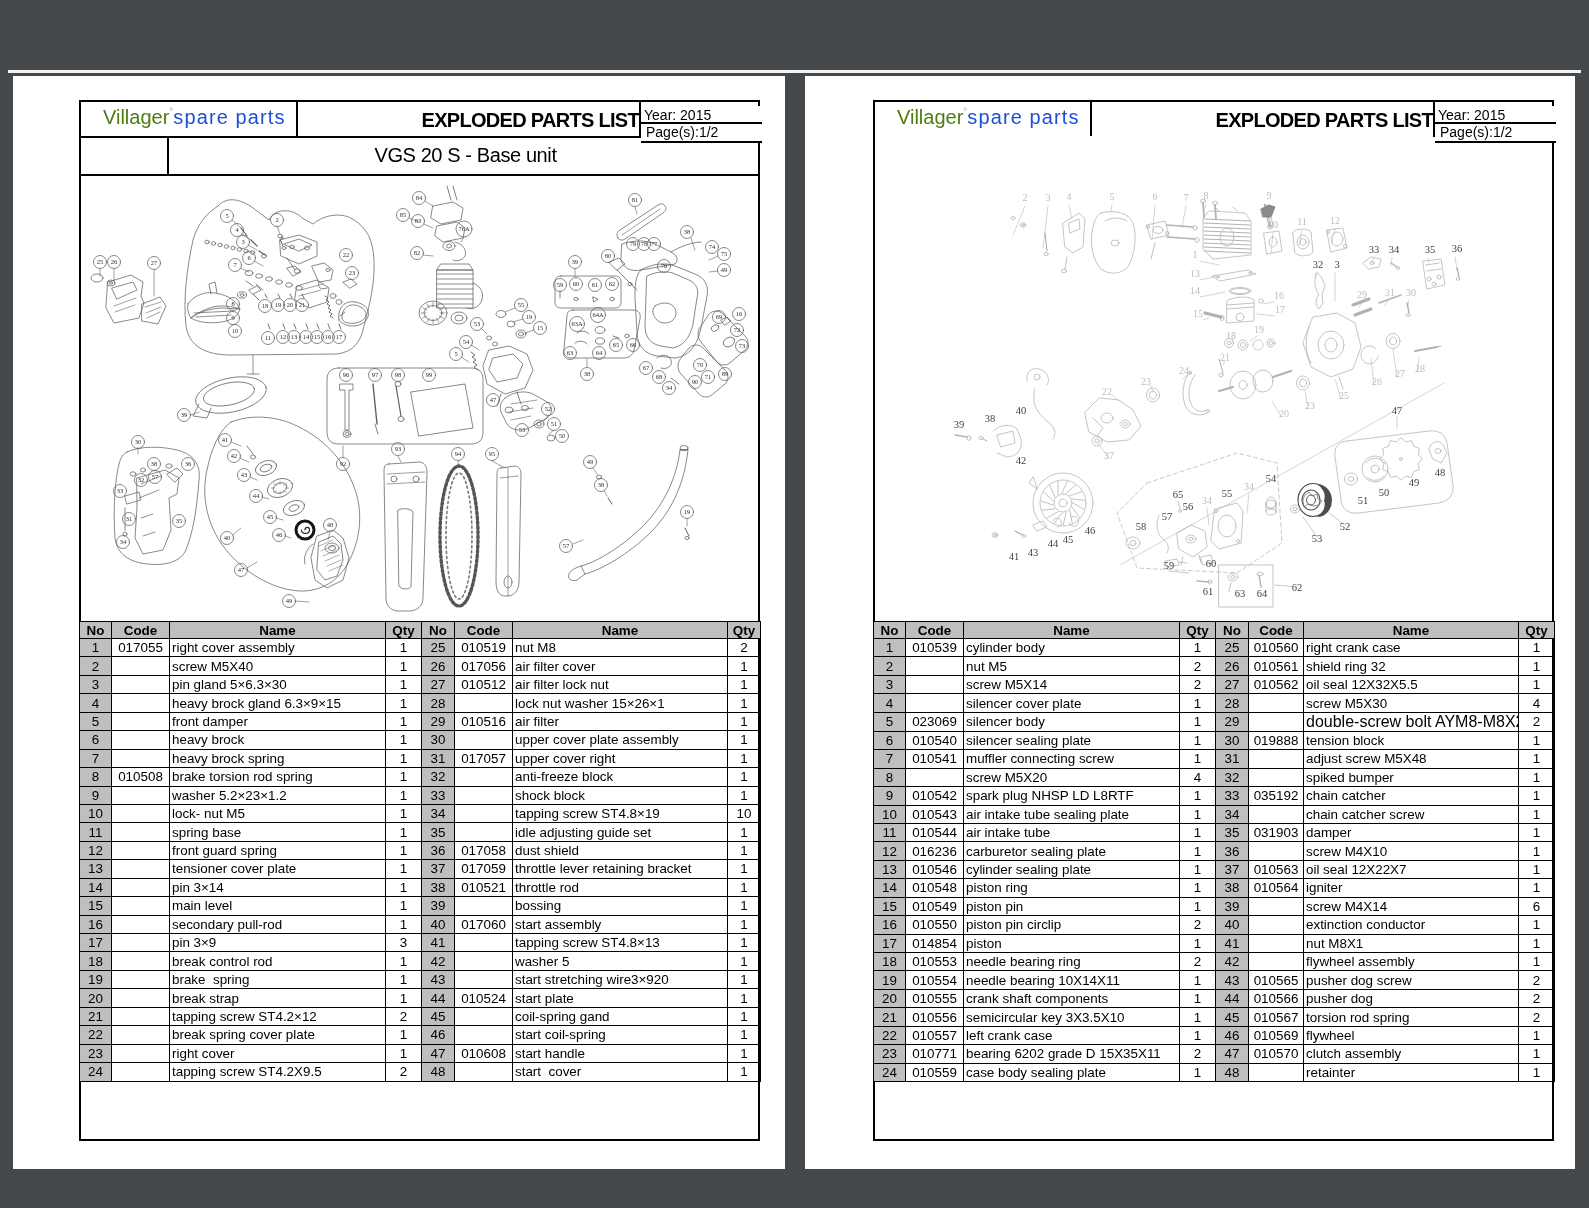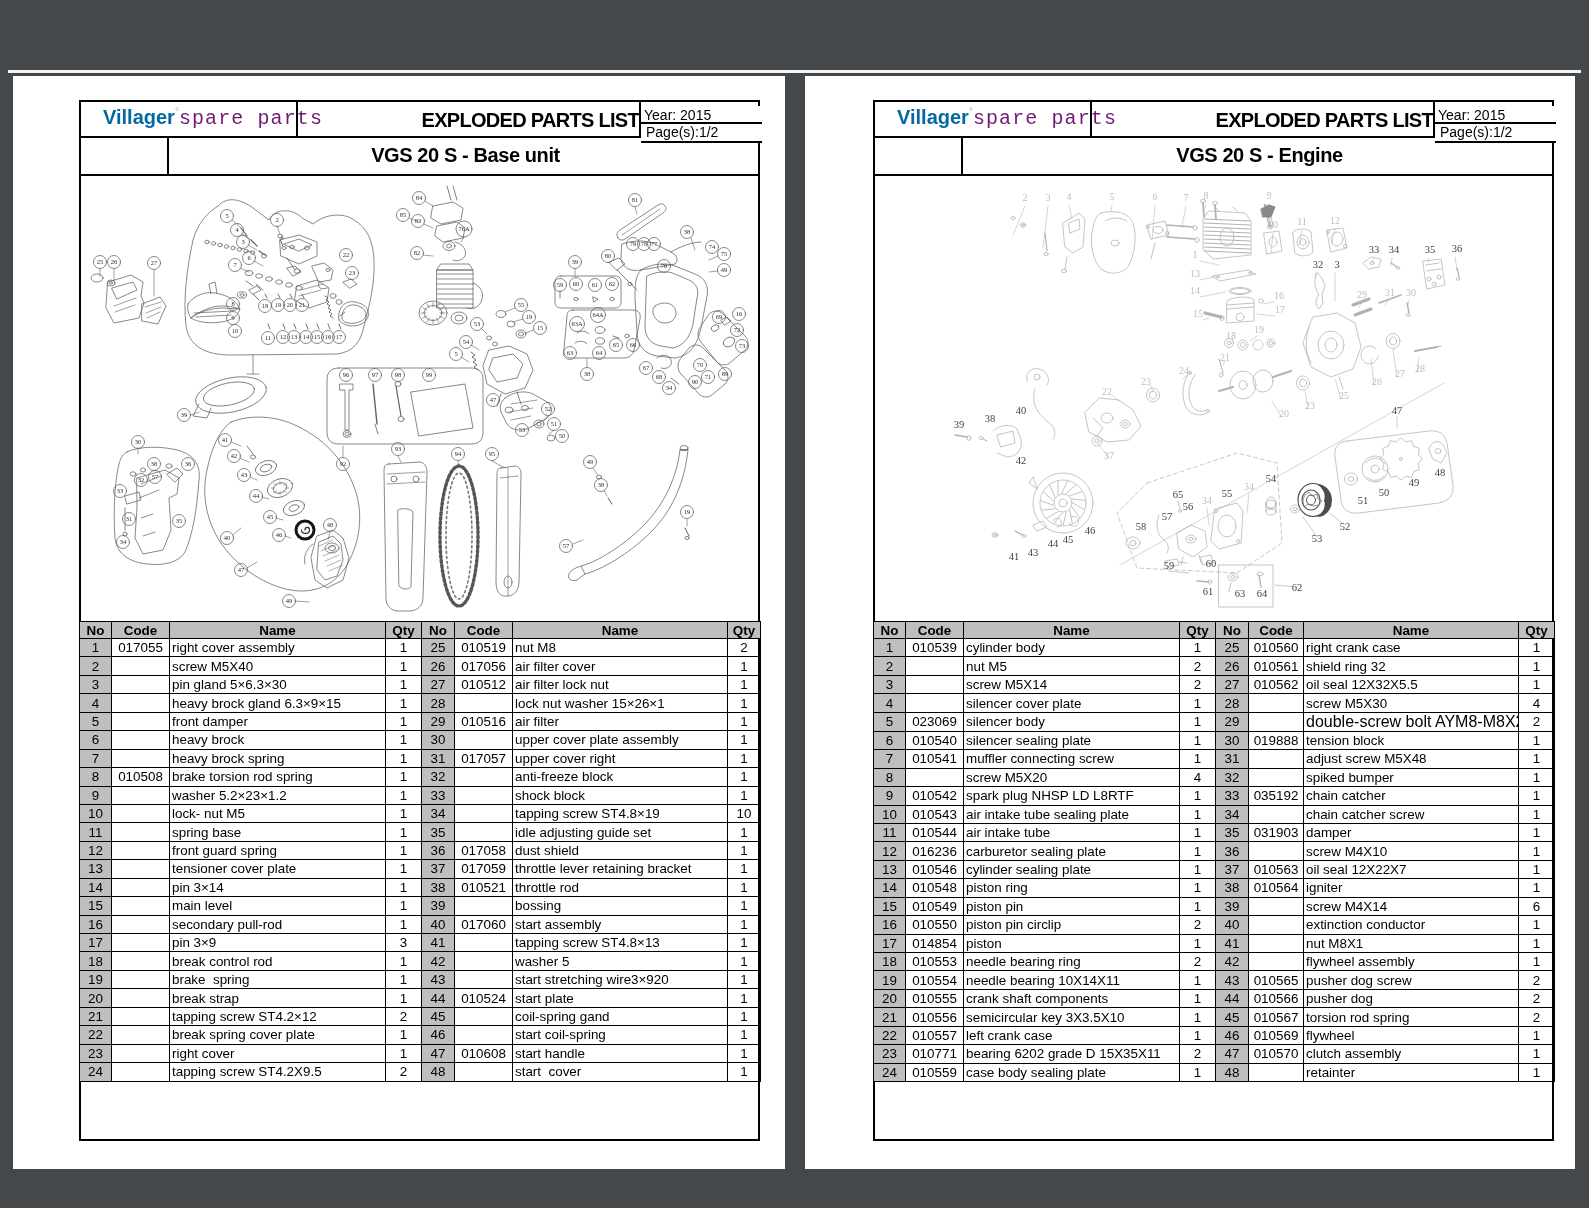--- a/index.html
+++ b/index.html
@@ -1,30 +1,30 @@
 <!DOCTYPE html>
 <html><head><meta charset="utf-8"><style>
 *{margin:0;padding:0;box-sizing:border-box}
 html,body{width:1589px;height:1208px;background:#45484b;font-family:"Liberation Sans",sans-serif;overflow:hidden}
 body{position:relative}
 .topline{position:absolute;left:8px;top:70px;width:1573px;height:3px;background:#f4f4f4}
 .page{position:absolute;top:76px;height:1093px;background:#fff}
 .inner{position:absolute;top:24px;width:681px;height:1041px;border:2px solid #000}
 .hrow1{position:absolute;left:0;top:0;width:100%;height:34px}
 .logo{position:absolute;left:0;top:0;width:217px;height:34px;border-right:2px solid #000;font-size:20px;line-height:19px;padding-left:22px;white-space:nowrap}
-.logo b{color:#0369a1;font-weight:bold;letter-spacing:0}
-.logo .sp{color:#701a75;font-family:Liberation Mono, monospace;letter-spacing:1.1px;font-size:20px}
+.logo b{color:#4d7c0f;font-weight:normal;letter-spacing:0}
+.logo .sp{color:#1d4ed8;font-family:Liberation Sans, sans-serif;letter-spacing:1.1px;font-size:20px}
 .logo .dg{color:#b9b5ad;font-size:10px;vertical-align:9px}
 .title{position:absolute;left:217px;top:0;width:343px;height:35px;border-right:2px solid #000;text-align:right;font-weight:bold;font-size:20px;line-height:36px;letter-spacing:-0.7px}
 .yearbox{position:absolute;left:560px;top:4px;width:121px;height:37px;border-bottom:2px solid #000;background:#fff;z-index:2}
 .year{height:18px;border-bottom:2px solid #000;font-size:14px;padding-left:3px;line-height:18px}
 .pgs{height:17px;font-size:14px;padding-left:5px;line-height:17px}
 .hrow2{position:absolute;left:0;top:34px;width:100%;height:40px;border-top:2px solid #000;border-bottom:2px solid #000}
 .blank2{position:absolute;left:0;top:0;width:88px;height:100%;border-right:2px solid #000}
-.subt{position:absolute;left:88px;top:0;width:593px;height:100%;text-align:center;font-weight:bold;font-size:20px;line-height:35px;letter-spacing:-0.4px}
+.subt{position:absolute;left:88px;top:0;width:593px;height:100%;text-align:center;font-weight:normal;font-size:20px;line-height:35px;letter-spacing:-0.4px}
 .diag{position:absolute;left:0;top:76px;width:677px;height:445px}
 .pt{position:absolute;left:-2px;top:519px;width:681px;border-collapse:collapse;table-layout:fixed;font-size:13.4px}
 .pt td{border:1px solid #000;height:18.44px;padding:0 2px;overflow:hidden;white-space:nowrap}
 .pt tr.hd td{background:#bfbfbf;font-weight:bold;height:17px}
 .pt td.nog{background:#bfbfbf}
 .c{text-align:center}
 .l{text-align:left;padding-left:4px}
 .sm{font-size:16px}
 
 </style></head>
@@ -979,26 +979,20 @@
    <div class="logo"><b>Villager</b><span class="dg">°</span><span class="sp">spare parts</span></div>
 
    <div class="title">EXPLODED PARTS LIST</div>
 
    <div class="yearbox">
           <div class="year">Year: 2015</div>
           <div class="pgs">Page(s):1/2</div>
         </div>
   </div>
 
-  <div class="hrow2">
-
-   <div class="blank2"></div>
-
-   <div class="subt">VGS 20 S - Engine</div>
-  </div>
 
   <div class="diag"><svg width="677" height="445" viewBox="0 0 677 445" fill="none" stroke="#b2b2b2" stroke-width="0.75" stroke-linejoin="round" stroke-linecap="round">
           <style>text{font-family:"Liberation Serif",serif;fill:#3c3c3c;stroke:none}.cn{font-size:6.5px;text-anchor:middle;fill:#2e2e2e}.tn{font-size:10px;text-anchor:middle;fill:#bdbdbd}.tb{font-size:10.5px;text-anchor:middle;fill:#3f3f3f}</style>
 
 <g>
             <text x="150" y="23" class="tn">2</text>
             <text x="173" y="23" class="tn">3</text>
             <text x="194" y="22" class="tn">4</text>
             <text x="237" y="22" class="tn">5</text>
             <text x="280" y="22" class="tn">6</text>

